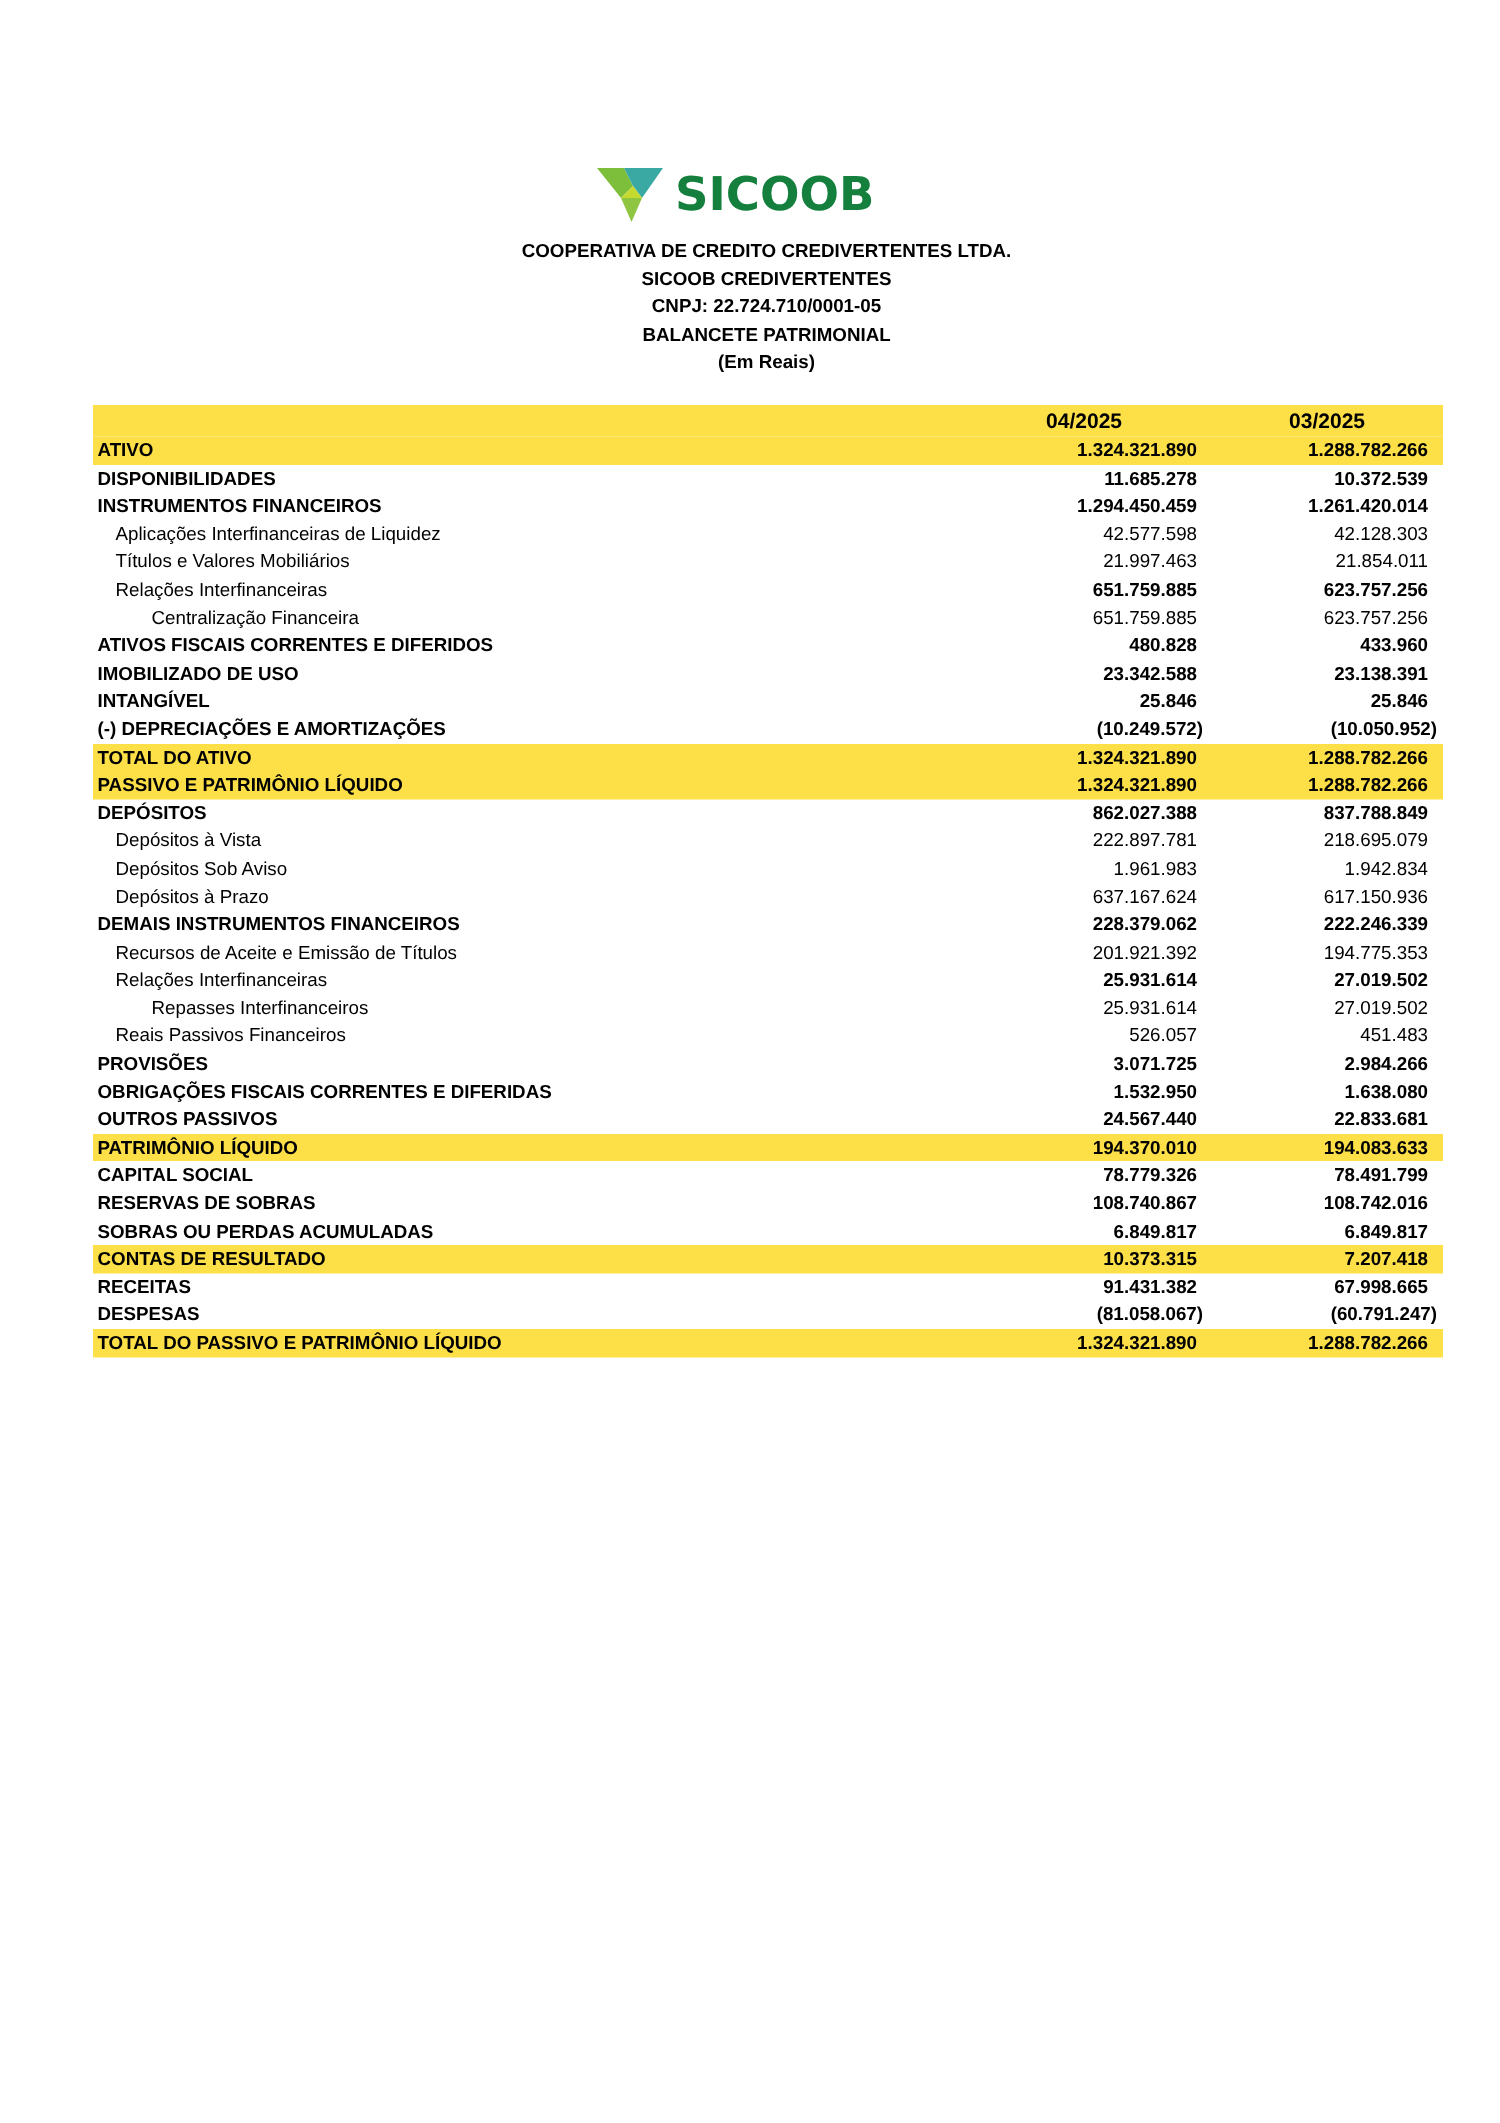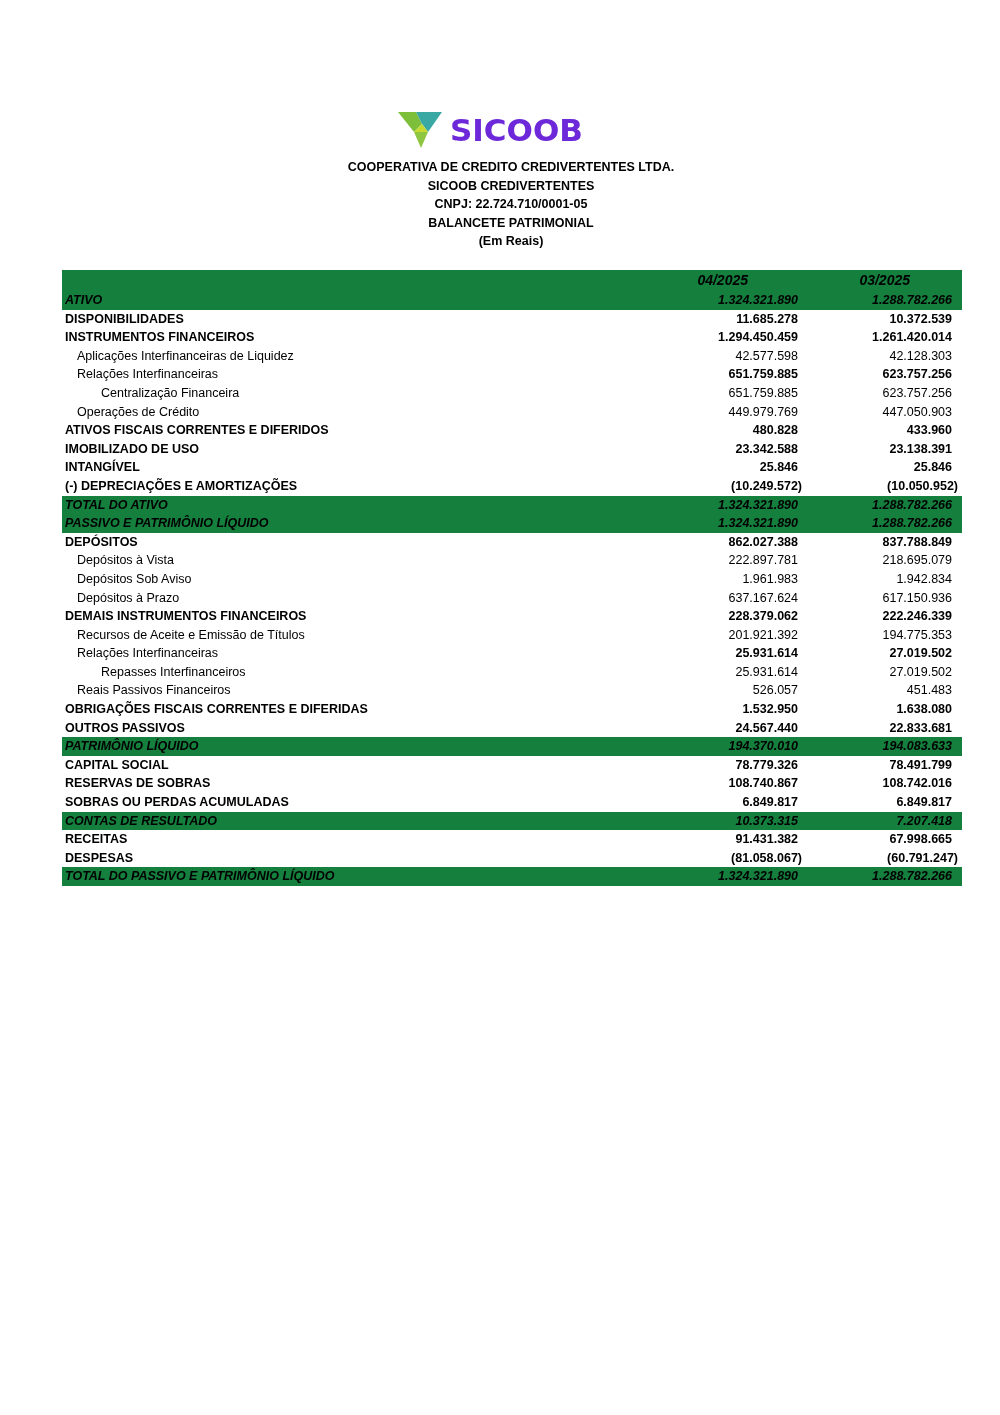--- a/index.html
+++ b/index.html
@@ -1,25 +1,25 @@
 <!DOCTYPE html>
 <html><head>
 <meta charset="utf-8">
 <style>
   html, body { margin: 0; padding: 0; background: #ffffff; }
   body { width: 1000px; height: 1415px; position: relative; font-family: "Liberation Sans", "DejaVu Sans", sans-serif; color: #000; }
   .logo { position: absolute; left: 398px; top: 108px; width: 190px; height: 44px; display: flex; align-items: center; }
   .logo svg { display: block; }
-  .logo-text { font-family: "DejaVu Sans", sans-serif; font-weight: bold; font-size: 31px; color: #6d28d9; letter-spacing: 0px; margin-left: 4px; line-height: 44px; }
+  .logo-text { font-family: "DejaVu Sans", sans-serif; font-weight: bold; font-size: 31px; color: #15803d; letter-spacing: 0px; margin-left: 4px; line-height: 44px; }
   .heading { position: absolute; left: 0; top: 158px; width: 1022px; text-align: center; font-weight: bold; font-size: 12.5px; line-height: 18.6px; }
   .heading div { white-space: nowrap; }
   .table { position: absolute; left: 62px; top: 270px; width: 900px; }
   .row { position: relative; height: 18.6px; font-size: 12.5px; line-height: 18.6px; white-space: nowrap; }
   .row.hdr { height: 21px; line-height: 21px; font-size: 14px; }
-  .row.gray { background: #15803d; font-style: italic; }
+  .row.gray { background: #fde047; }
   .row.bold { font-weight: bold; }
   .lbl { position: absolute; left: 3px; top: 0; }
   .lvl1 .lbl { left: 15px; }
   .lvl2 .lbl { left: 39px; }
   .v1 { position: absolute; right: 164px; top: 0; text-align: right; }
   .v2 { position: absolute; right: 10px; top: 0; text-align: right; }
   .row.hdr .v1 { right: 214px; }
   .row.hdr .v2 { right: 52px; }
   .neg1 { right: 160px; }
   .neg2 { right: 4px; }
@@ -65,34 +65,34 @@
         <span class="lbl">INSTRUMENTOS FINANCEIROS</span>
         <span class="v1">1.294.450.459</span>
         <span class="v2">1.261.420.014</span>
       </div>
       <div class="row lvl1">
         <span class="lbl">Aplicações Interfinanceiras de Liquidez</span>
         <span class="v1">42.577.598</span>
         <span class="v2">42.128.303</span>
       </div>
       <div class="row lvl1">
+        <span class="lbl">Títulos e Valores Mobiliários</span>
+        <span class="v1">21.997.463</span>
+        <span class="v2">21.854.011</span>
+      </div>
+      <div class="row lvl1">
         <span class="lbl">Relações Interfinanceiras</span>
         <span class="v1" style="font-weight: bold;">651.759.885</span>
         <span class="v2" style="font-weight: bold;">623.757.256</span>
       </div>
       <div class="row lvl2">
         <span class="lbl">Centralização Financeira</span>
         <span class="v1">651.759.885</span>
         <span class="v2">623.757.256</span>
       </div>
-      <div class="row lvl1">
-        <span class="lbl">Operações de Crédito</span>
-        <span class="v1">449.979.769</span>
-        <span class="v2">447.050.903</span>
-      </div>
       <div class="row bold">
         <span class="lbl">ATIVOS FISCAIS CORRENTES E DIFERIDOS</span>
         <span class="v1">480.828</span>
         <span class="v2">433.960</span>
       </div>
       <div class="row bold">
         <span class="lbl">IMOBILIZADO DE USO</span>
         <span class="v1">23.342.588</span>
         <span class="v2">23.138.391</span>
       </div>
@@ -155,20 +155,25 @@
         <span class="lbl">Repasses Interfinanceiros</span>
         <span class="v1">25.931.614</span>
         <span class="v2">27.019.502</span>
       </div>
       <div class="row lvl1">
         <span class="lbl">Reais Passivos Financeiros</span>
         <span class="v1">526.057</span>
         <span class="v2">451.483</span>
       </div>
       <div class="row bold">
+        <span class="lbl">PROVISÕES</span>
+        <span class="v1">3.071.725</span>
+        <span class="v2">2.984.266</span>
+      </div>
+      <div class="row bold">
         <span class="lbl">OBRIGAÇÕES FISCAIS CORRENTES E DIFERIDAS</span>
         <span class="v1">1.532.950</span>
         <span class="v2">1.638.080</span>
       </div>
       <div class="row bold">
         <span class="lbl">OUTROS PASSIVOS</span>
         <span class="v1">24.567.440</span>
         <span class="v2">22.833.681</span>
       </div>
       <div class="row gray bold">

